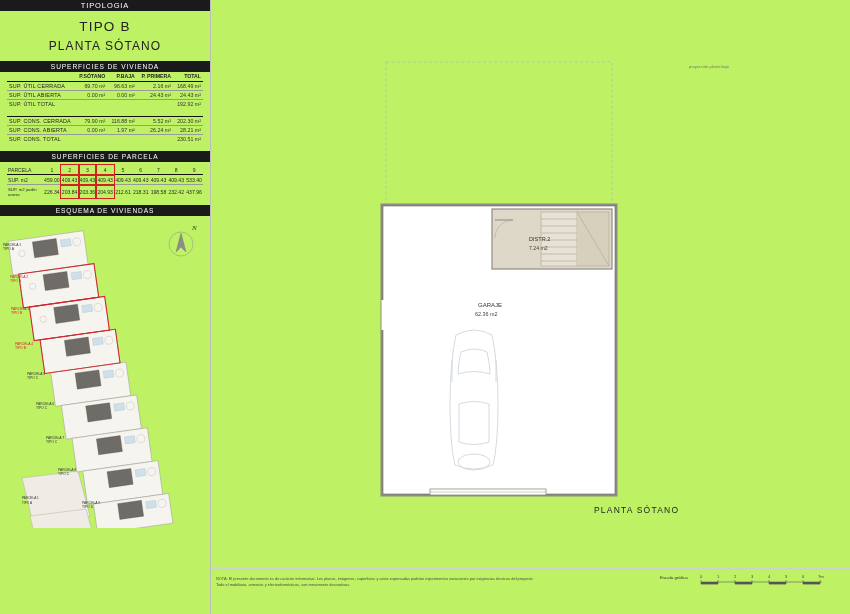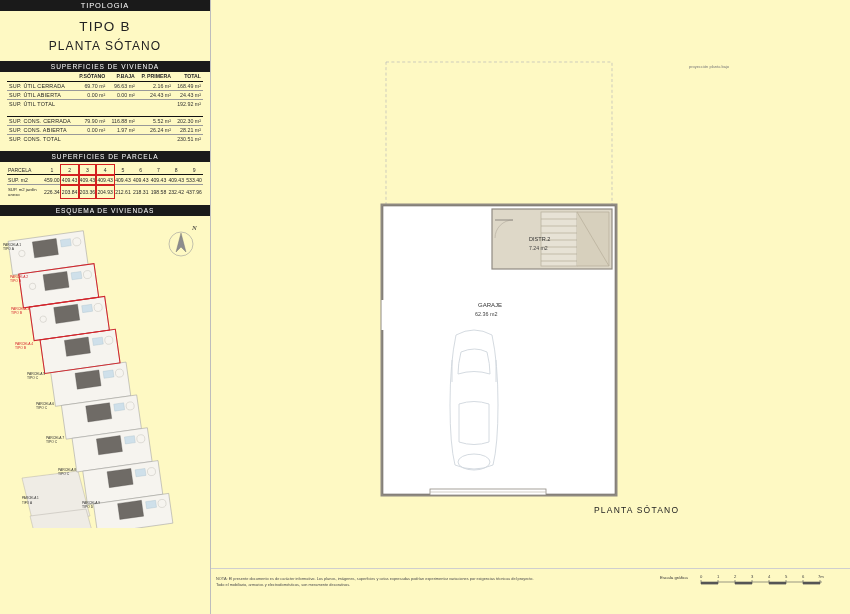--- a/index.html
+++ b/index.html
@@ -1,18 +1,18 @@
 <!DOCTYPE html>
 <html><head>
 <meta charset="utf-8">
 <style>
   html,body{margin:0;padding:0;background:#ffffff;}
   body{width:850px;height:614px;position:relative;font-family:"Liberation Sans",sans-serif;color:#2b2b2b;overflow:hidden;}
 
-  .sheet{position:absolute;left:0;top:0;width:850px;height:614px;background:#fef9c3;}
+  .sheet{position:absolute;left:0;top:0;width:850px;height:614px;background:#bef264;}
 
   
   .left{position:absolute;left:0;top:0;width:210px;height:614px;}
   .divider-v{position:absolute;left:210px;top:0;width:1px;height:614px;background:#bdbdbd;}
 
   .bar{background:#1a1a1a;color:#fff;text-align:center;font-size:7.5px;letter-spacing:.9px;line-height:11px;height:11px;}
   .bar.small{font-size:6.6px;}
 
   .title-block{text-align:center;padding-top:8px;}
   .tipo{font-size:13.5px;letter-spacing:1.2px;color:#222;}

